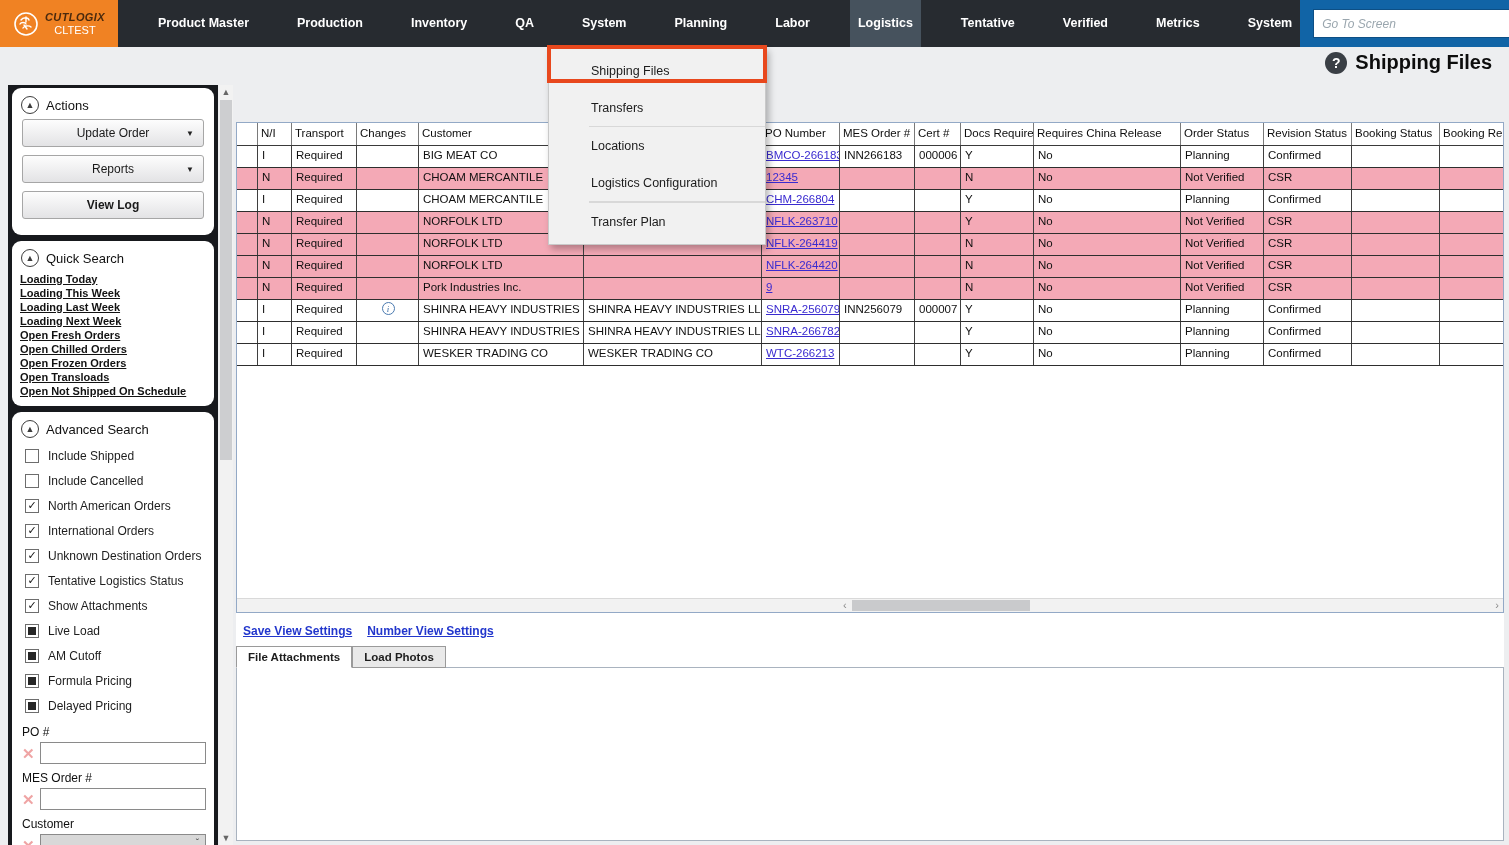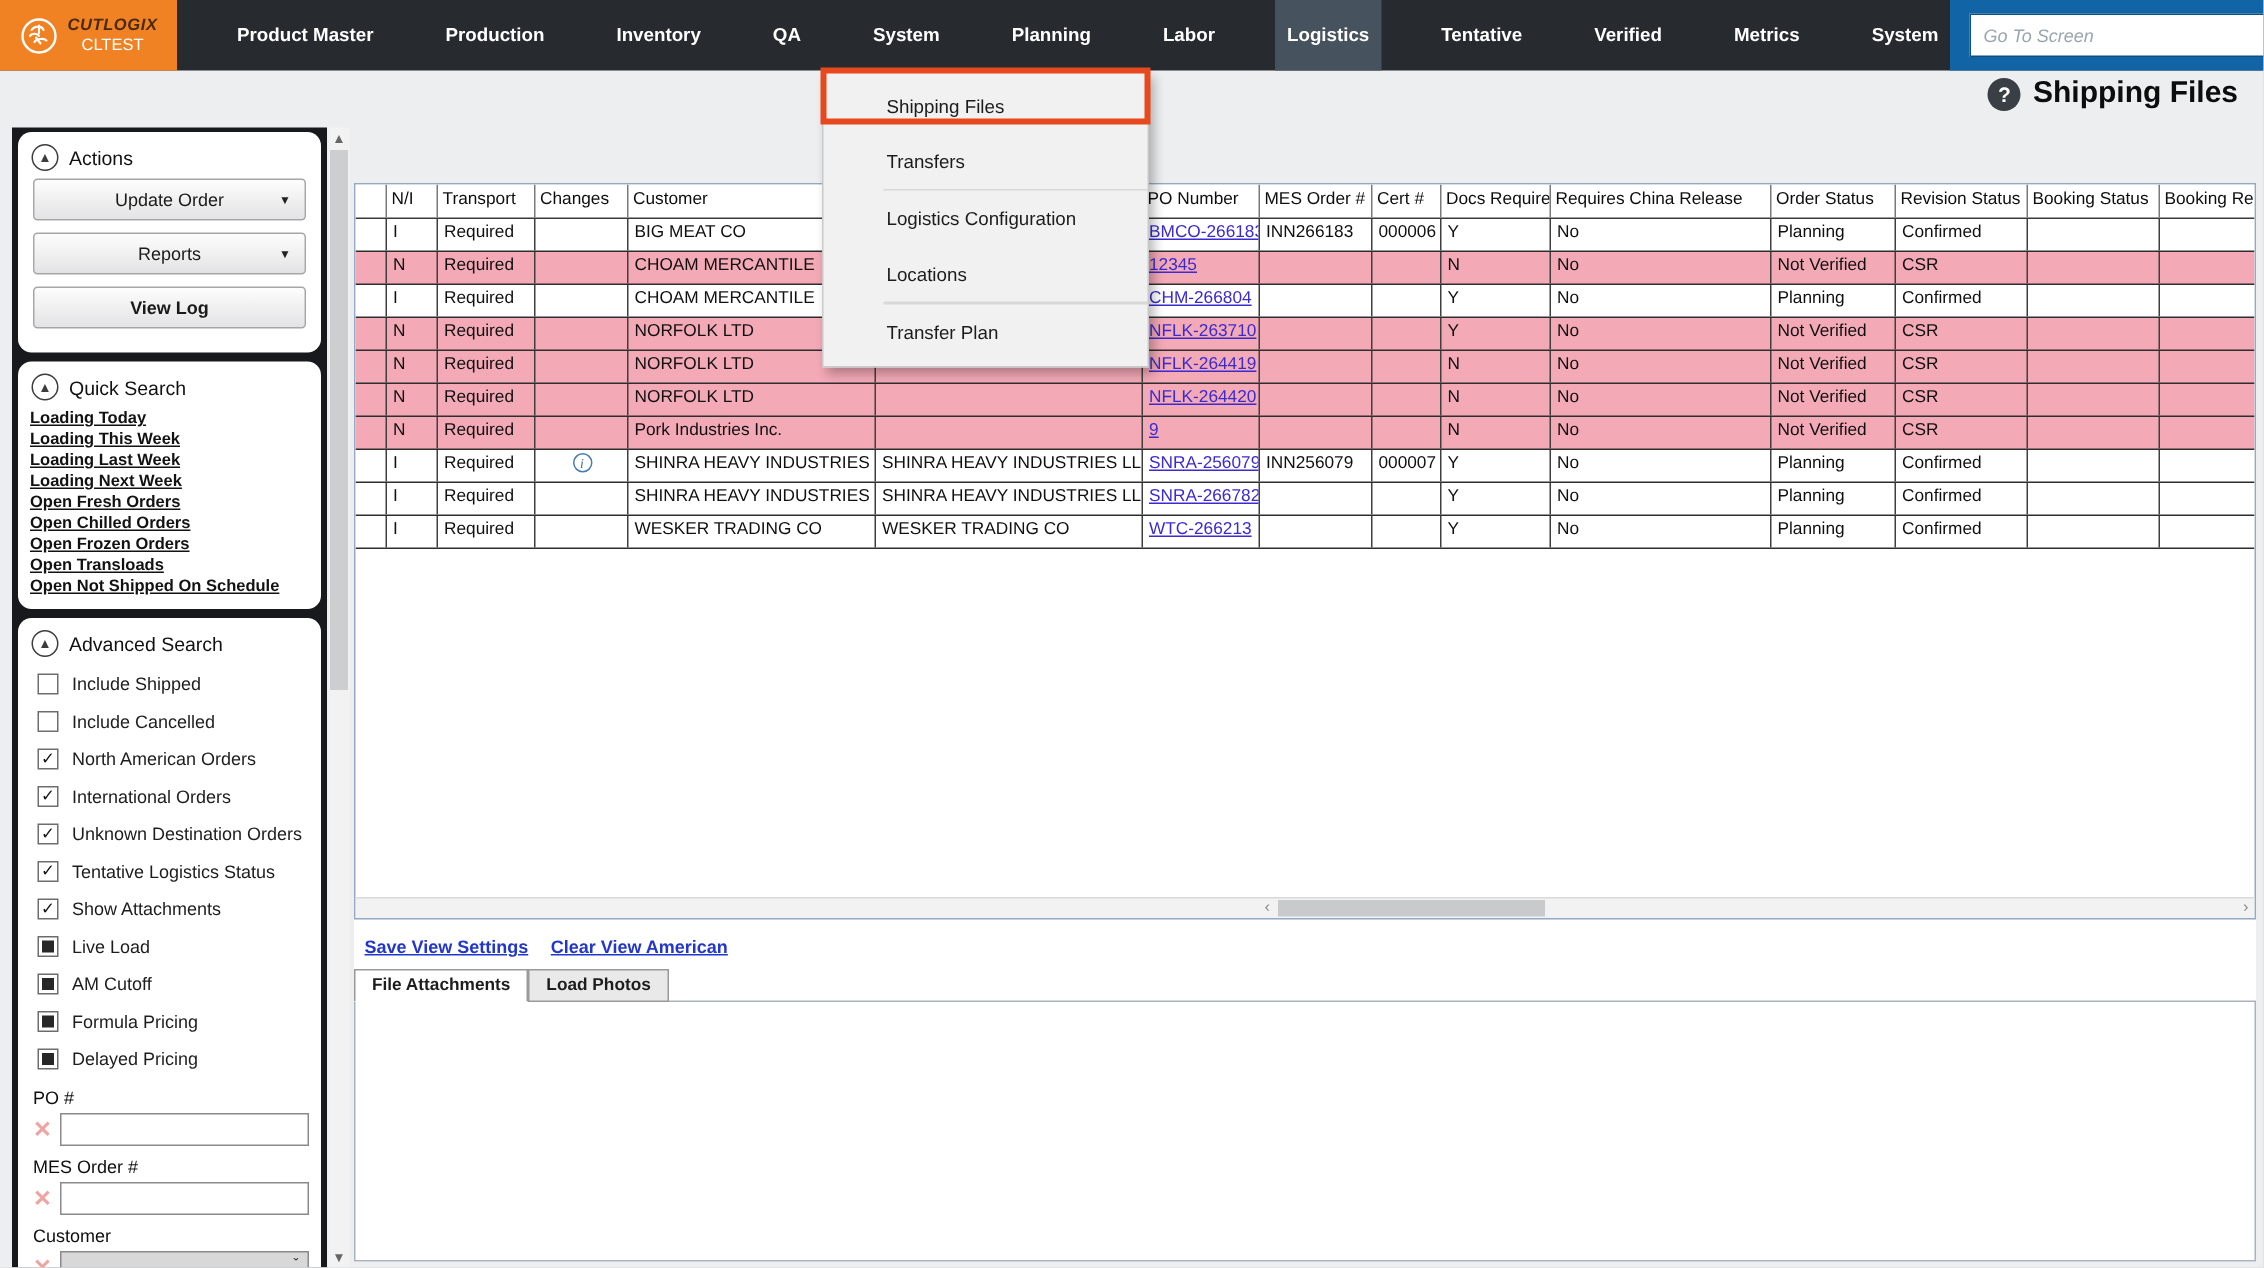--- a/index.html
+++ b/index.html
@@ -484,34 +484,34 @@
           </div>
         </div>
       <div class="hscroll">
         <span class="hs-left">‹</span>
         <span class="hs-thumb"></span>
         <span class="hs-right">›</span>
       </div>
     </div>
     <div class="viewlinks">
       <a>Save View Settings</a>
-      <a>Clear View American</a>
+      <a>Number View Settings</a>
     </div>
     <div class="btabs">
       <div class="btab active">File Attachments</div>
       <div class="btab">Load Photos</div>
     </div>
     <div class="bpanel"></div>
   </main>
 
   <div class="ctx-menu">
       <div class="citem">Shipping Files</div>
       <div class="citem">Transfers</div>
       <div class="csep"></div>
+      <div class="citem">Locations</div>
       <div class="citem">Logistics Configuration</div>
-      <div class="citem">Locations</div>
       <div class="csep"></div>
       <div class="csep"></div>
       <div class="citem">Transfer Plan</div>
     </div>
   <div class="orange-box"></div>
 
 </div>
 
 </body></html>

